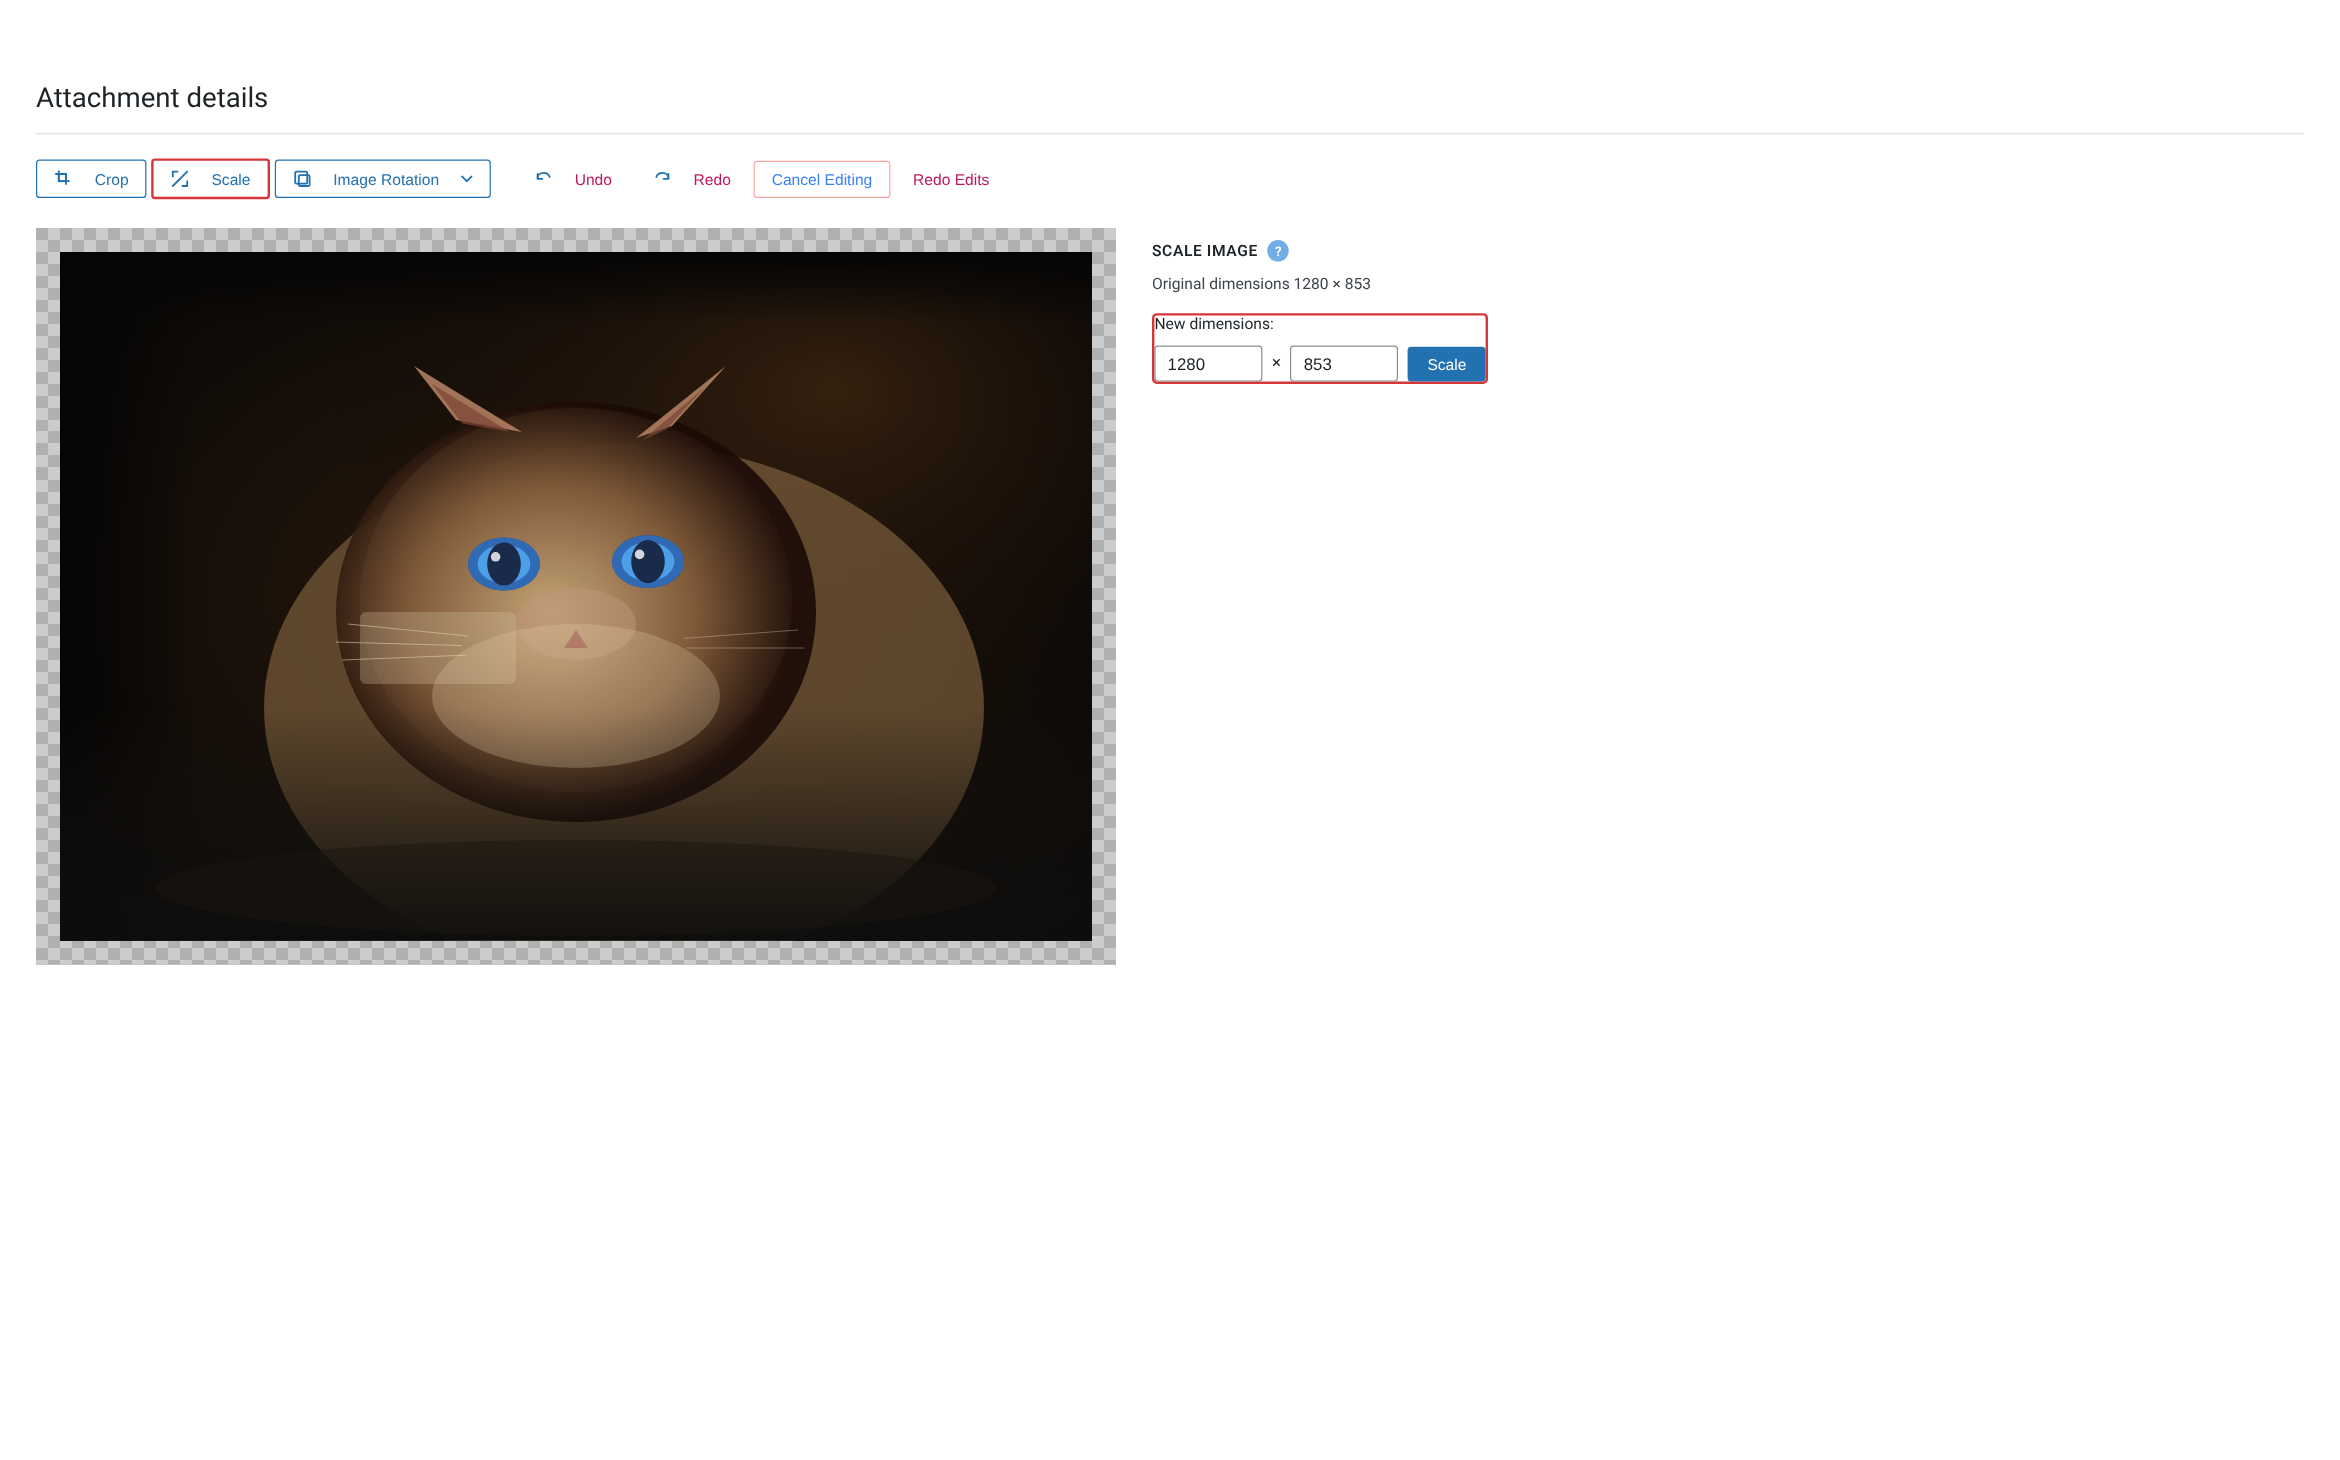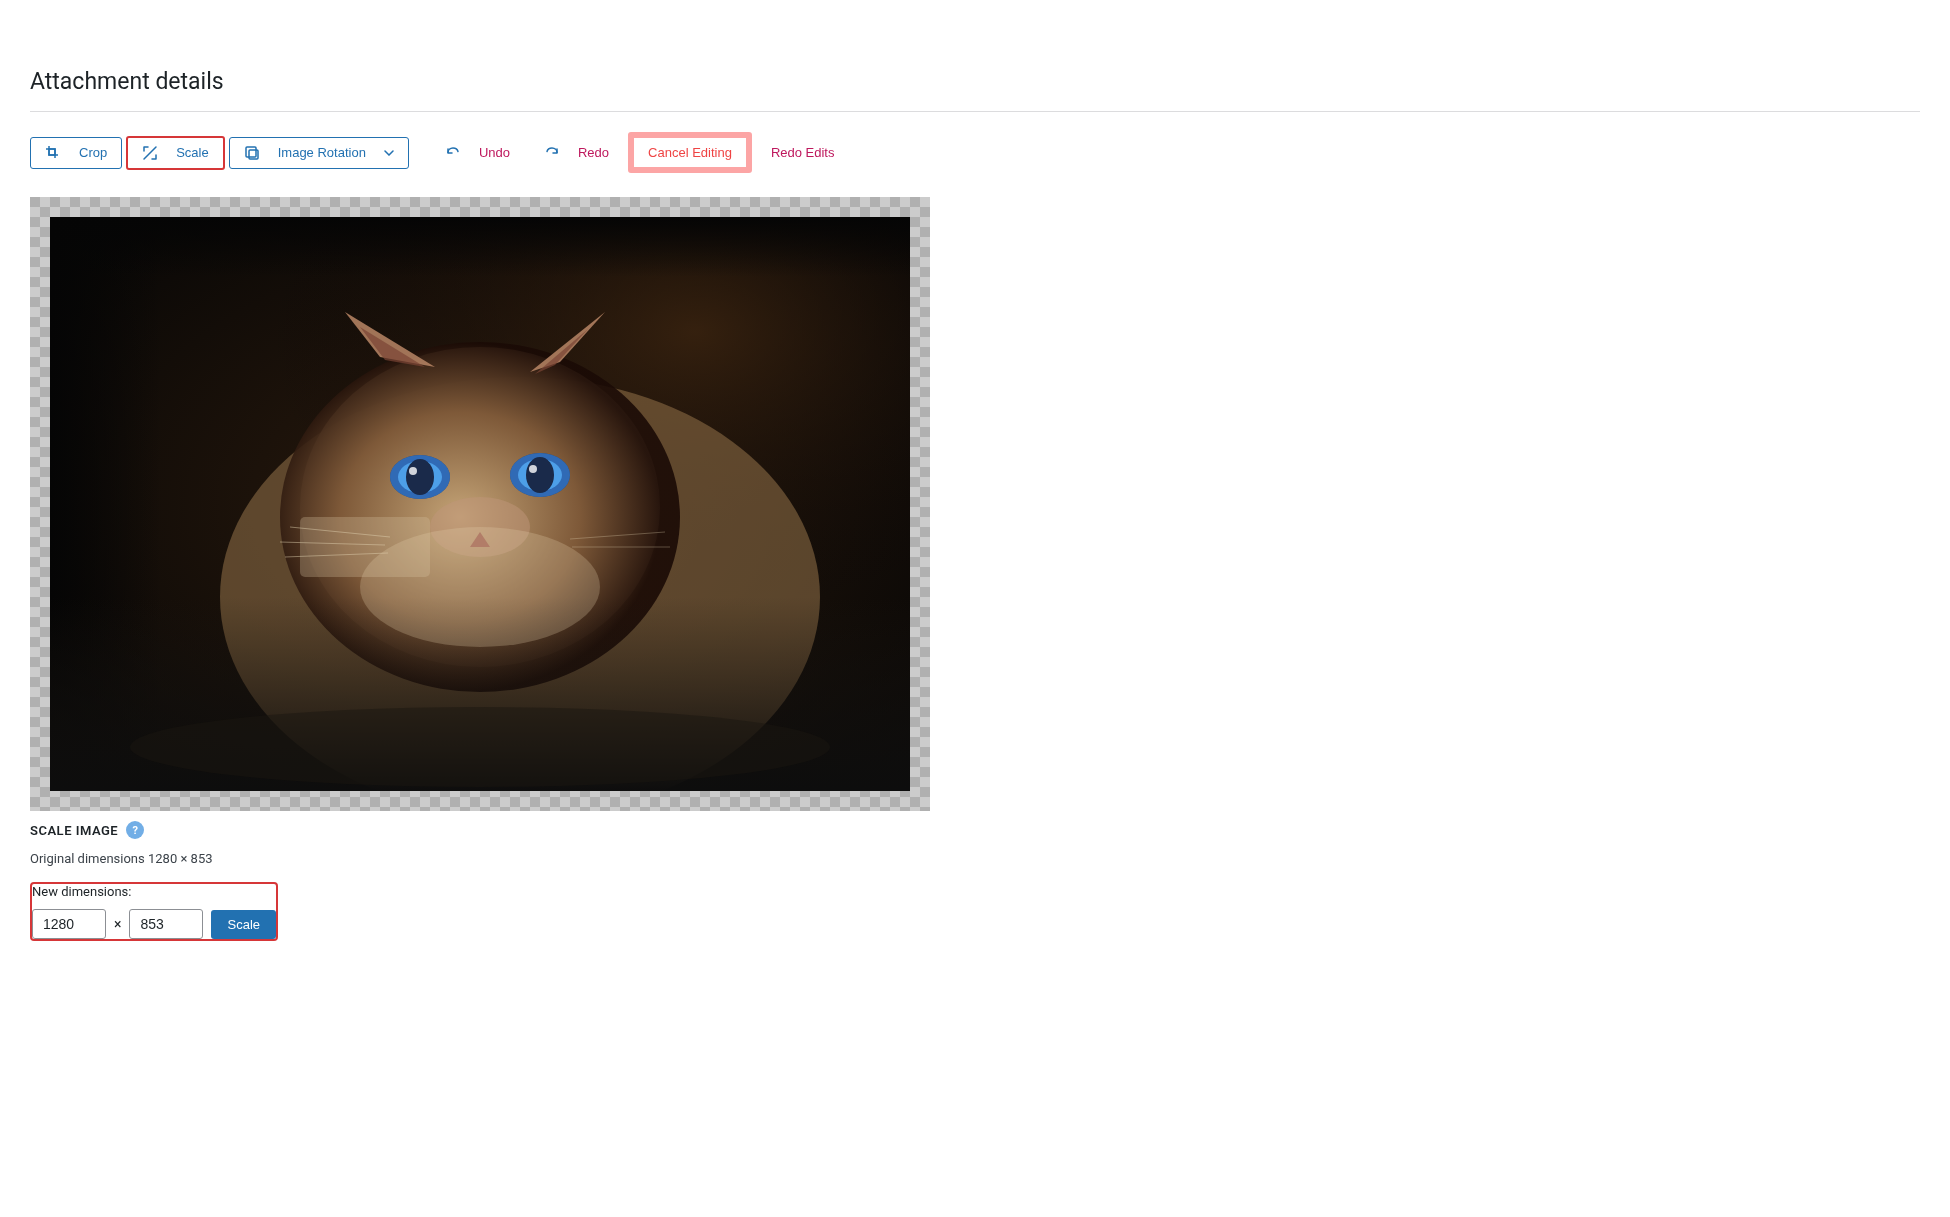--- a/index.html
+++ b/index.html
@@ -52,35 +52,35 @@
     }
 
     .toolbar-btn.flat {
       border: 1px solid transparent;
       color: #be185d;
       background: transparent;
     }
 
     .toolbar-btn.primary {
       background: #fff;
-      border: 6px solid #fca5a5;
-      color: #ef4444;
+      border: 1px solid #fca5a5;
+      color: #3b82f6;
     }
 
     .toolbar-separator {
       width: 1px;
       height: 30px;
       background: transparent;
       margin: 0 6px;
     }
 
     [data-name="main-content"] {
       display: flex;
+      gap: 30px;
       align-items: flex-start;
-      flex-direction: column;
     }
 
     [data-name="image-canvas-area"] {
       flex: 0 0 auto;
       position: relative;
     }
 
     
     [data-name="image-canvas-wrapper"] {
       background-color: #b0b0b0;
@@ -165,21 +165,21 @@
       font-weight: 400;
     }
 
     [data-name="dimensions-inputs"] {
       display: flex;
       align-items: center;
       gap: 8px;
     }
 
     .dimension-input {
-      width: 74px;
+      width: 90px;
       padding: 6px 10px;
       border: 1px solid #8c8f94;
       border-radius: 3px;
       font-size: 14px;
       color: #1d2327;
       background: #fff;
     }
 
     [data-name="dimensions-separator"] {
       font-size: 14px;

